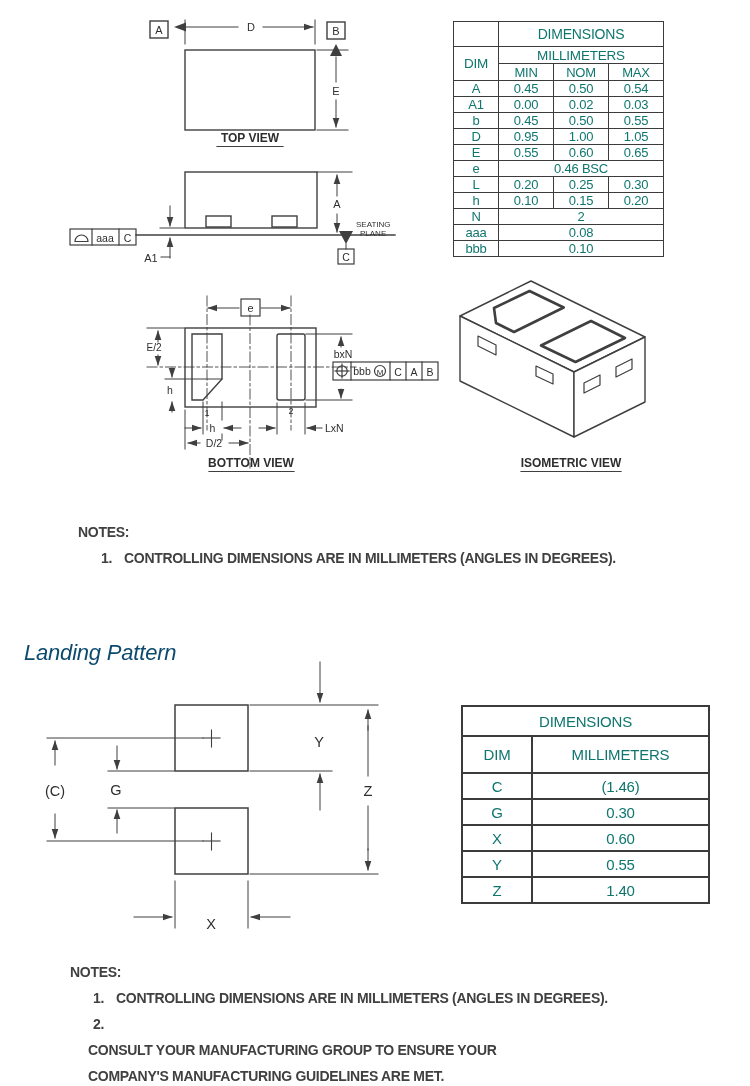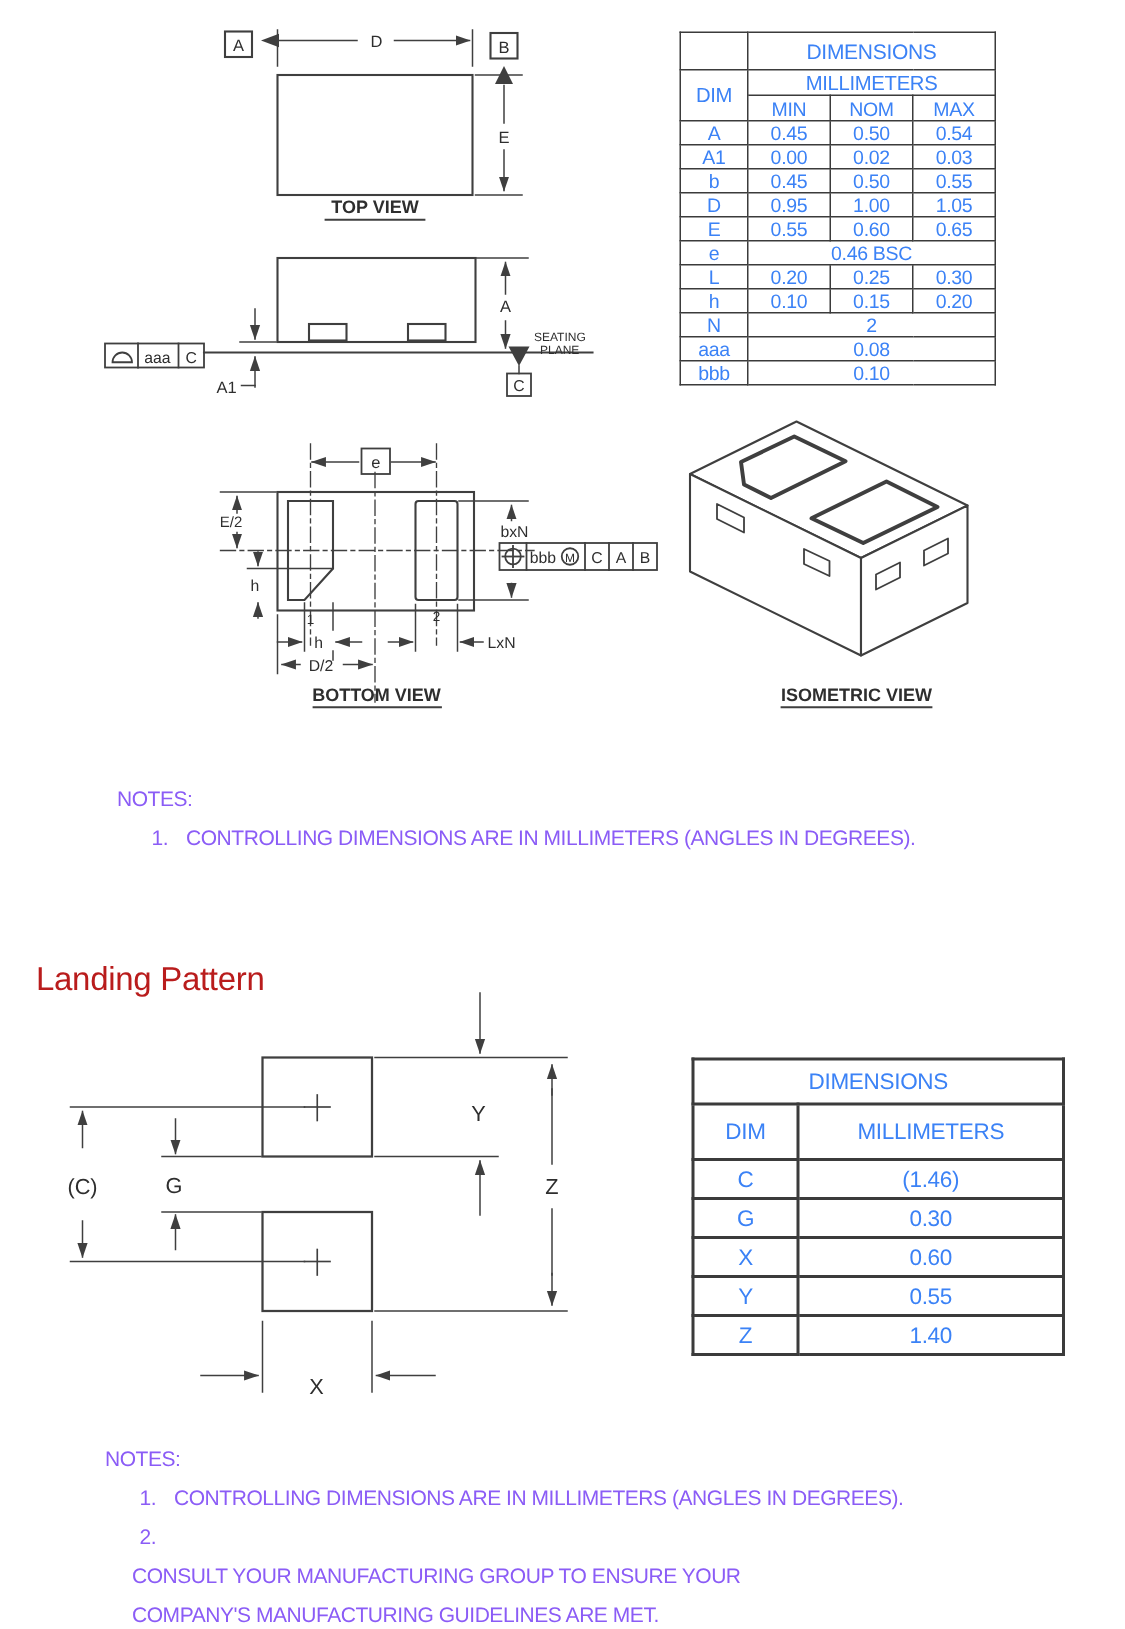--- a/index.html
+++ b/index.html
@@ -2,42 +2,42 @@
 <html><head>
 <meta charset="utf-8">
 <style>
   * { margin:0; padding:0; box-sizing:border-box; }
   body { background:#fff; font-family:"Liberation Sans", sans-serif; }
   #page { position:relative; width:750px; height:1086px; background:#ffffff; overflow:hidden; color:#2e2e2e; }
   svg text { fill:#2e2e2e; }
   .dwg { position:absolute; left:0; top:0; }
 
   
-  table { border-collapse:collapse; table-layout:fixed; color:#3b82f6; }
+  table { border-collapse:collapse; table-layout:fixed; color:#0f766e; }
   td, th { border:1.5px solid #3b3b3b; text-align:center; vertical-align:middle; padding:0; font-weight:normal; letter-spacing:-0.2px; overflow:hidden; white-space:nowrap; }
   #pkg-table { position:absolute; left:453px; top:21px; width:210px; font-size:13px; }
   #pkg-table td { height:16px; }
   #pkg-table tr.hdr1 td { height:25px; font-size:14px; }
   #pkg-table tr.hdr2 td { height:17px; font-size:13.5px; }
   #pkg-table tr.hdr3 td { height:17px; }
   #land-table { position:absolute; left:461px; top:705px; width:247px; font-size:15px; }
   #land-table td { height:26px; border-width:2px; }
   #land-table tr.hdr1 td { height:30px; }
   #land-table tr.hdr2 td { height:37px; }
 
   
-  .notes { position:absolute; font-size:14px; color:#8b5cf6; letter-spacing:-0.3px; line-height:26px; }
+  .notes { position:absolute; font-size:14px; color:#404040; letter-spacing:-0.3px; line-height:26px;font-weight:bold; }
   #notes-pkg { left:78px; top:519px; width:660px; }
   #notes-land { left:70px; top:959px; width:670px; }
   .note-row { display:flex; }
   .note-num { width:15px; margin-left:23px; flex:none; }
   .note-txt { margin-left:8px; }
   .note-cont { margin-left:18px; }
 
-  #landing-heading { position:absolute; left:24px; top:640px; font-size:22px; color:#b91c1c; letter-spacing:-0.2px; }
+  #landing-heading { position:absolute; left:24px; top:640px; font-size:22px; color:#0c4a6e; letter-spacing:-0.2px;font-style:italic; }
 </style>
 </head>
 <body>
 
 <div id="page">
 
   <svg class="dwg" width="750" height="1086" viewBox="0 0 750 1086" stroke-linecap="square" font-family="Liberation Sans, sans-serif">
     <defs>
       <marker id="arw" viewBox="0 0 10 8" refX="9.3" refY="4" markerWidth="10" markerHeight="8" orient="auto">
         <polygon points="0,0.6 10,4 0,7.4" fill="#3f3f3f"></polygon>

